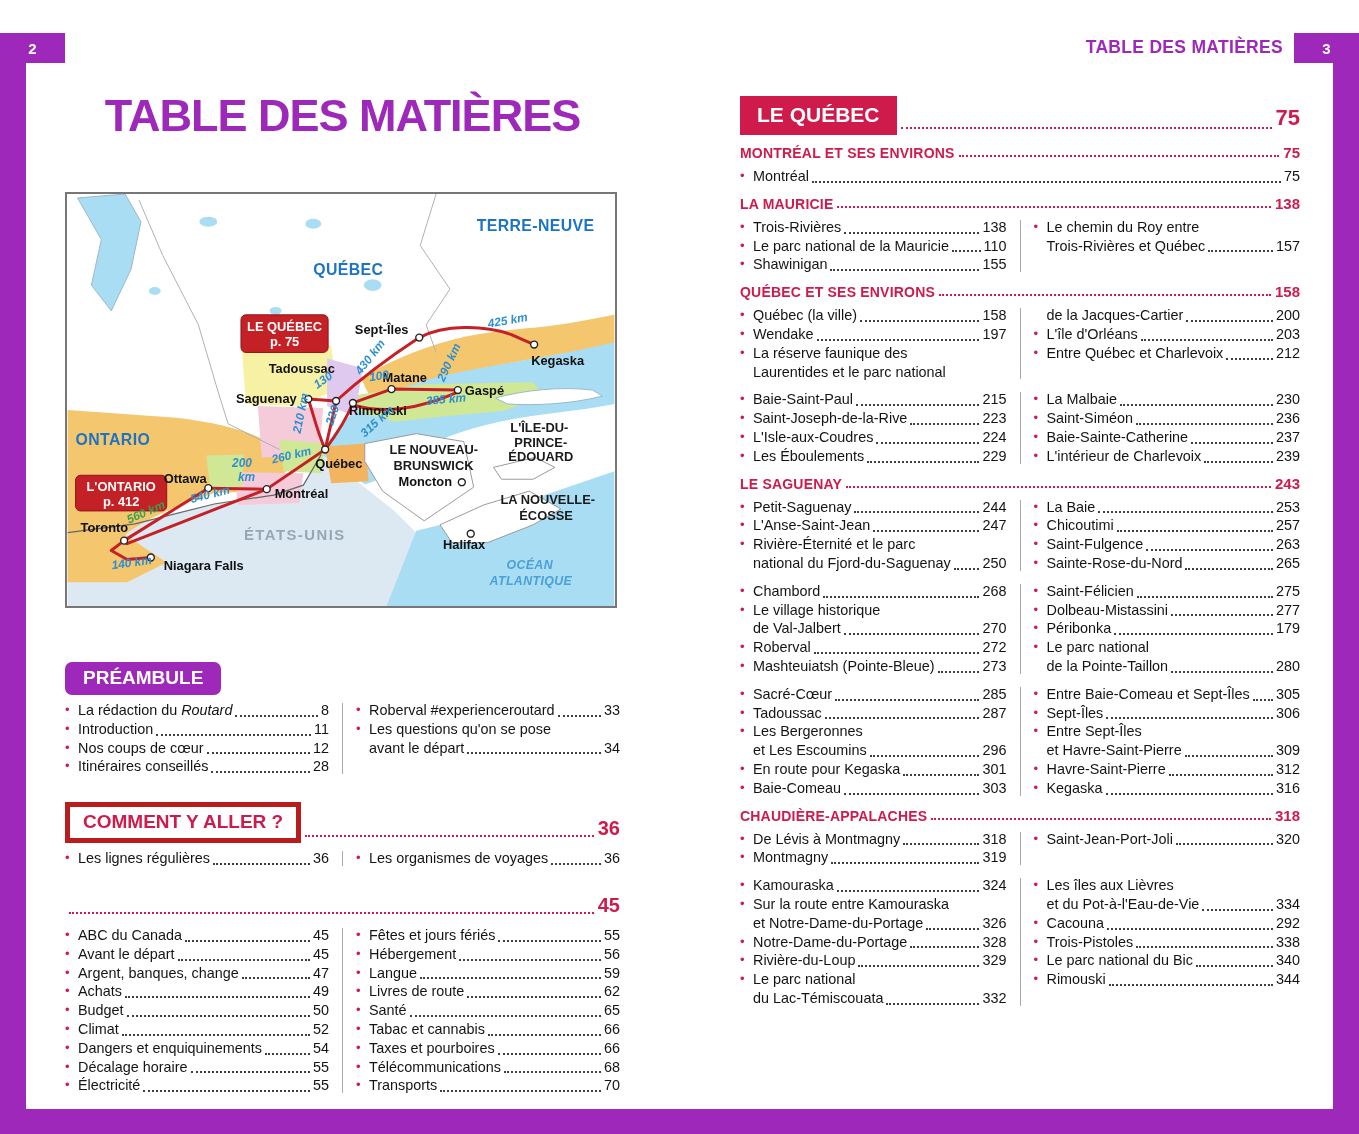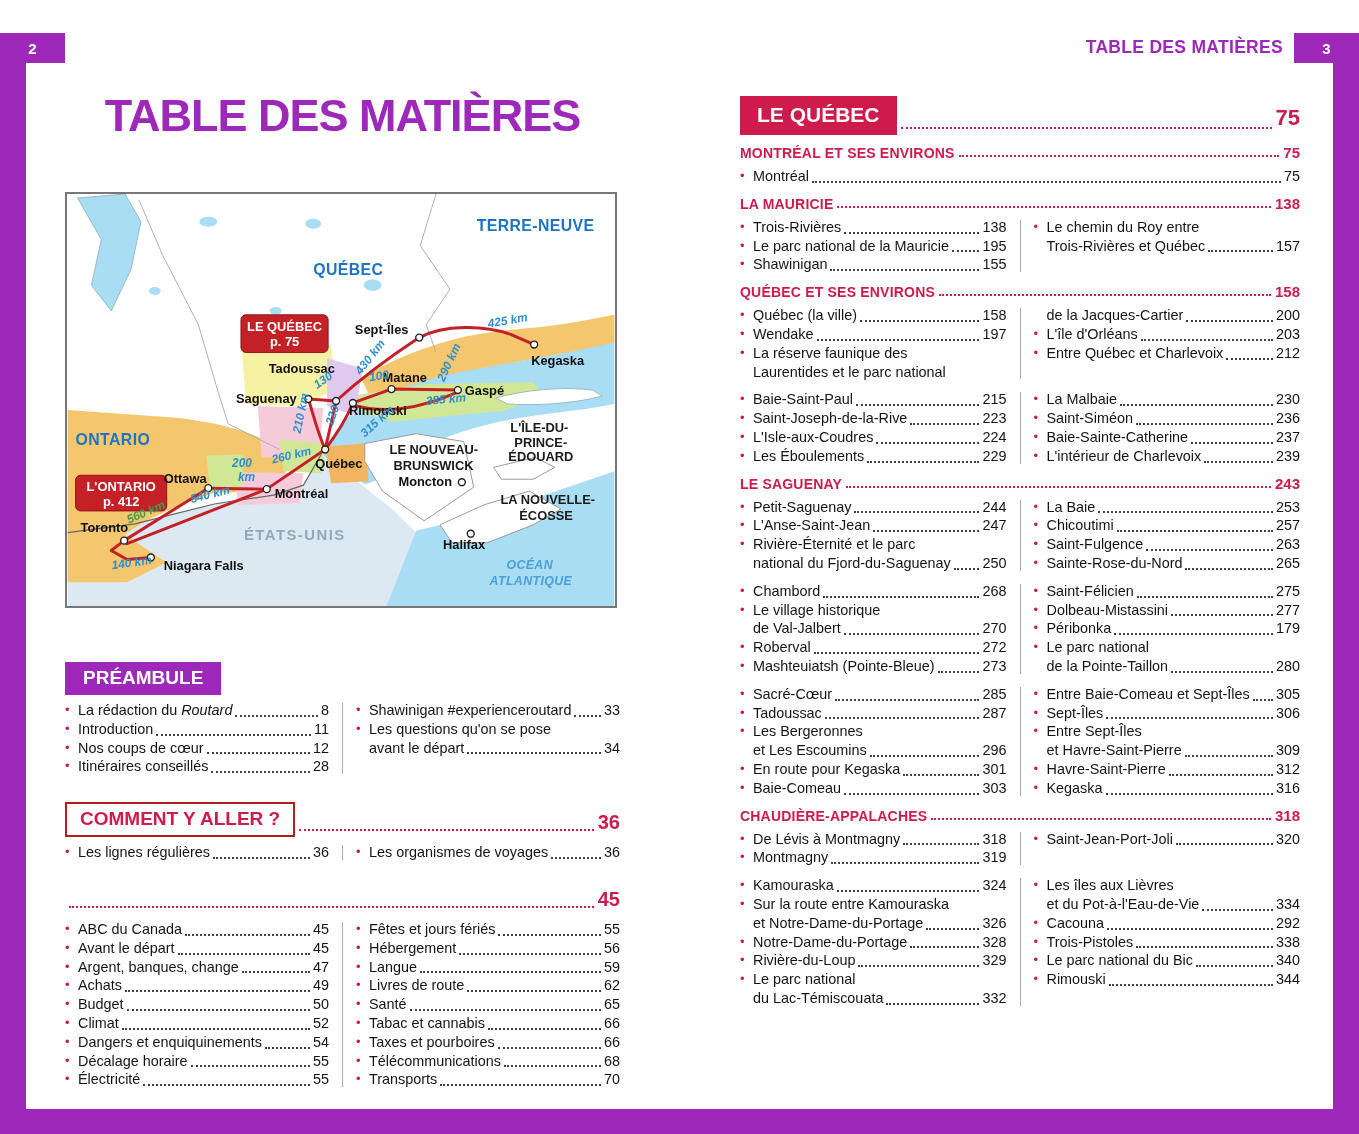--- a/index.html
+++ b/index.html
@@ -21,23 +21,23 @@
        font-size:45px;font-weight:bold;letter-spacing:-1px;white-space:nowrap;}
   .map-wrap{position:absolute;top:192px;left:0;width:552px;height:416px;border:2px solid #777;
        box-sizing:border-box;background:#fff;}
   .map-wrap svg{display:block;width:100%;height:100%;}
   #left-sections{position:absolute;top:662px;left:0;width:555px;}
   #right-sections{position:absolute;top:96px;left:0;width:560px;}
   
   .sec{margin-bottom:9px;}
   #left-sections .sec{margin-bottom:26px;}
   .h-badge-purple{display:inline-block;background:#9d28b9;color:#fff;font-size:19px;
-       font-weight:bold;padding:5px 18px 6px;margin-bottom:6px;}
+       font-weight:bold;padding:5px 18px 6px;margin-bottom:6px;border-radius:7px;}
   .h-flex{display:flex;align-items:flex-end;margin-bottom:6px;}
-  .h-box{border:2px solid #b91c1c;color:#ce1b4b;font-weight:bold;font-size:19px;
+  .h-box{border:5px solid #b91c1c;color:#ce1b4b;font-weight:bold;font-size:19px;
        padding:4px 13px 5px;white-space:nowrap;}
   .h-redbadge{background:#ce1b4b;color:#fff;font-weight:bold;font-size:21px;
        padding:7px 17px 8px;white-space:nowrap;}
   .h-rule{color:#ce1b4b;font-weight:bold;font-size:14px;white-space:nowrap;letter-spacing:.2px;}
   .hdots{flex:1;border-bottom:2px dotted #ce1b4b;margin:0 4px 6px;min-width:10px;}
   .h-flex .hdots.rule{margin-bottom:4px;}
   .hpage{color:#ce1b4b;font-weight:bold;}
   .hpage.badge-red{font-size:22px;margin-bottom:4px;}
   .hpage.box-red{font-size:20px;margin-bottom:3px;}
   .hpage.rule{font-size:15px;}
@@ -234,21 +234,21 @@
                   <span class="dots"></span>
                   <span class="pnum">28</span>
                 </div>
               </div>
             </div>
             <div class="vdiv"></div>
             <div class="col">
               <div class="entry">
                 <div class="line">
                   <span class="bullet">•</span>
-                  <span class="etext">Shawinigan #experienceroutard</span>
+                  <span class="etext">Roberval #experienceroutard</span>
                   <span class="dots"></span>
                   <span class="pnum">33</span>
                 </div>
               </div>
               <div class="entry">
                 <div class="line">
                   <span class="bullet">•</span>
                   <span class="etext">Les questions qu'on se pose</span>
                 </div>
                 <div class="line">
@@ -490,21 +490,21 @@
                   <span class="etext">Trois-Rivières</span>
                   <span class="dots"></span>
                   <span class="pnum">138</span>
                 </div>
               </div>
               <div class="entry">
                 <div class="line">
                   <span class="bullet">•</span>
                   <span class="etext">Le parc national de la Mauricie</span>
                   <span class="dots"></span>
-                  <span class="pnum">195</span>
+                  <span class="pnum">110</span>
                 </div>
               </div>
               <div class="entry">
                 <div class="line">
                   <span class="bullet">•</span>
                   <span class="etext">Shawinigan</span>
                   <span class="dots"></span>
                   <span class="pnum">155</span>
                 </div>
               </div>

